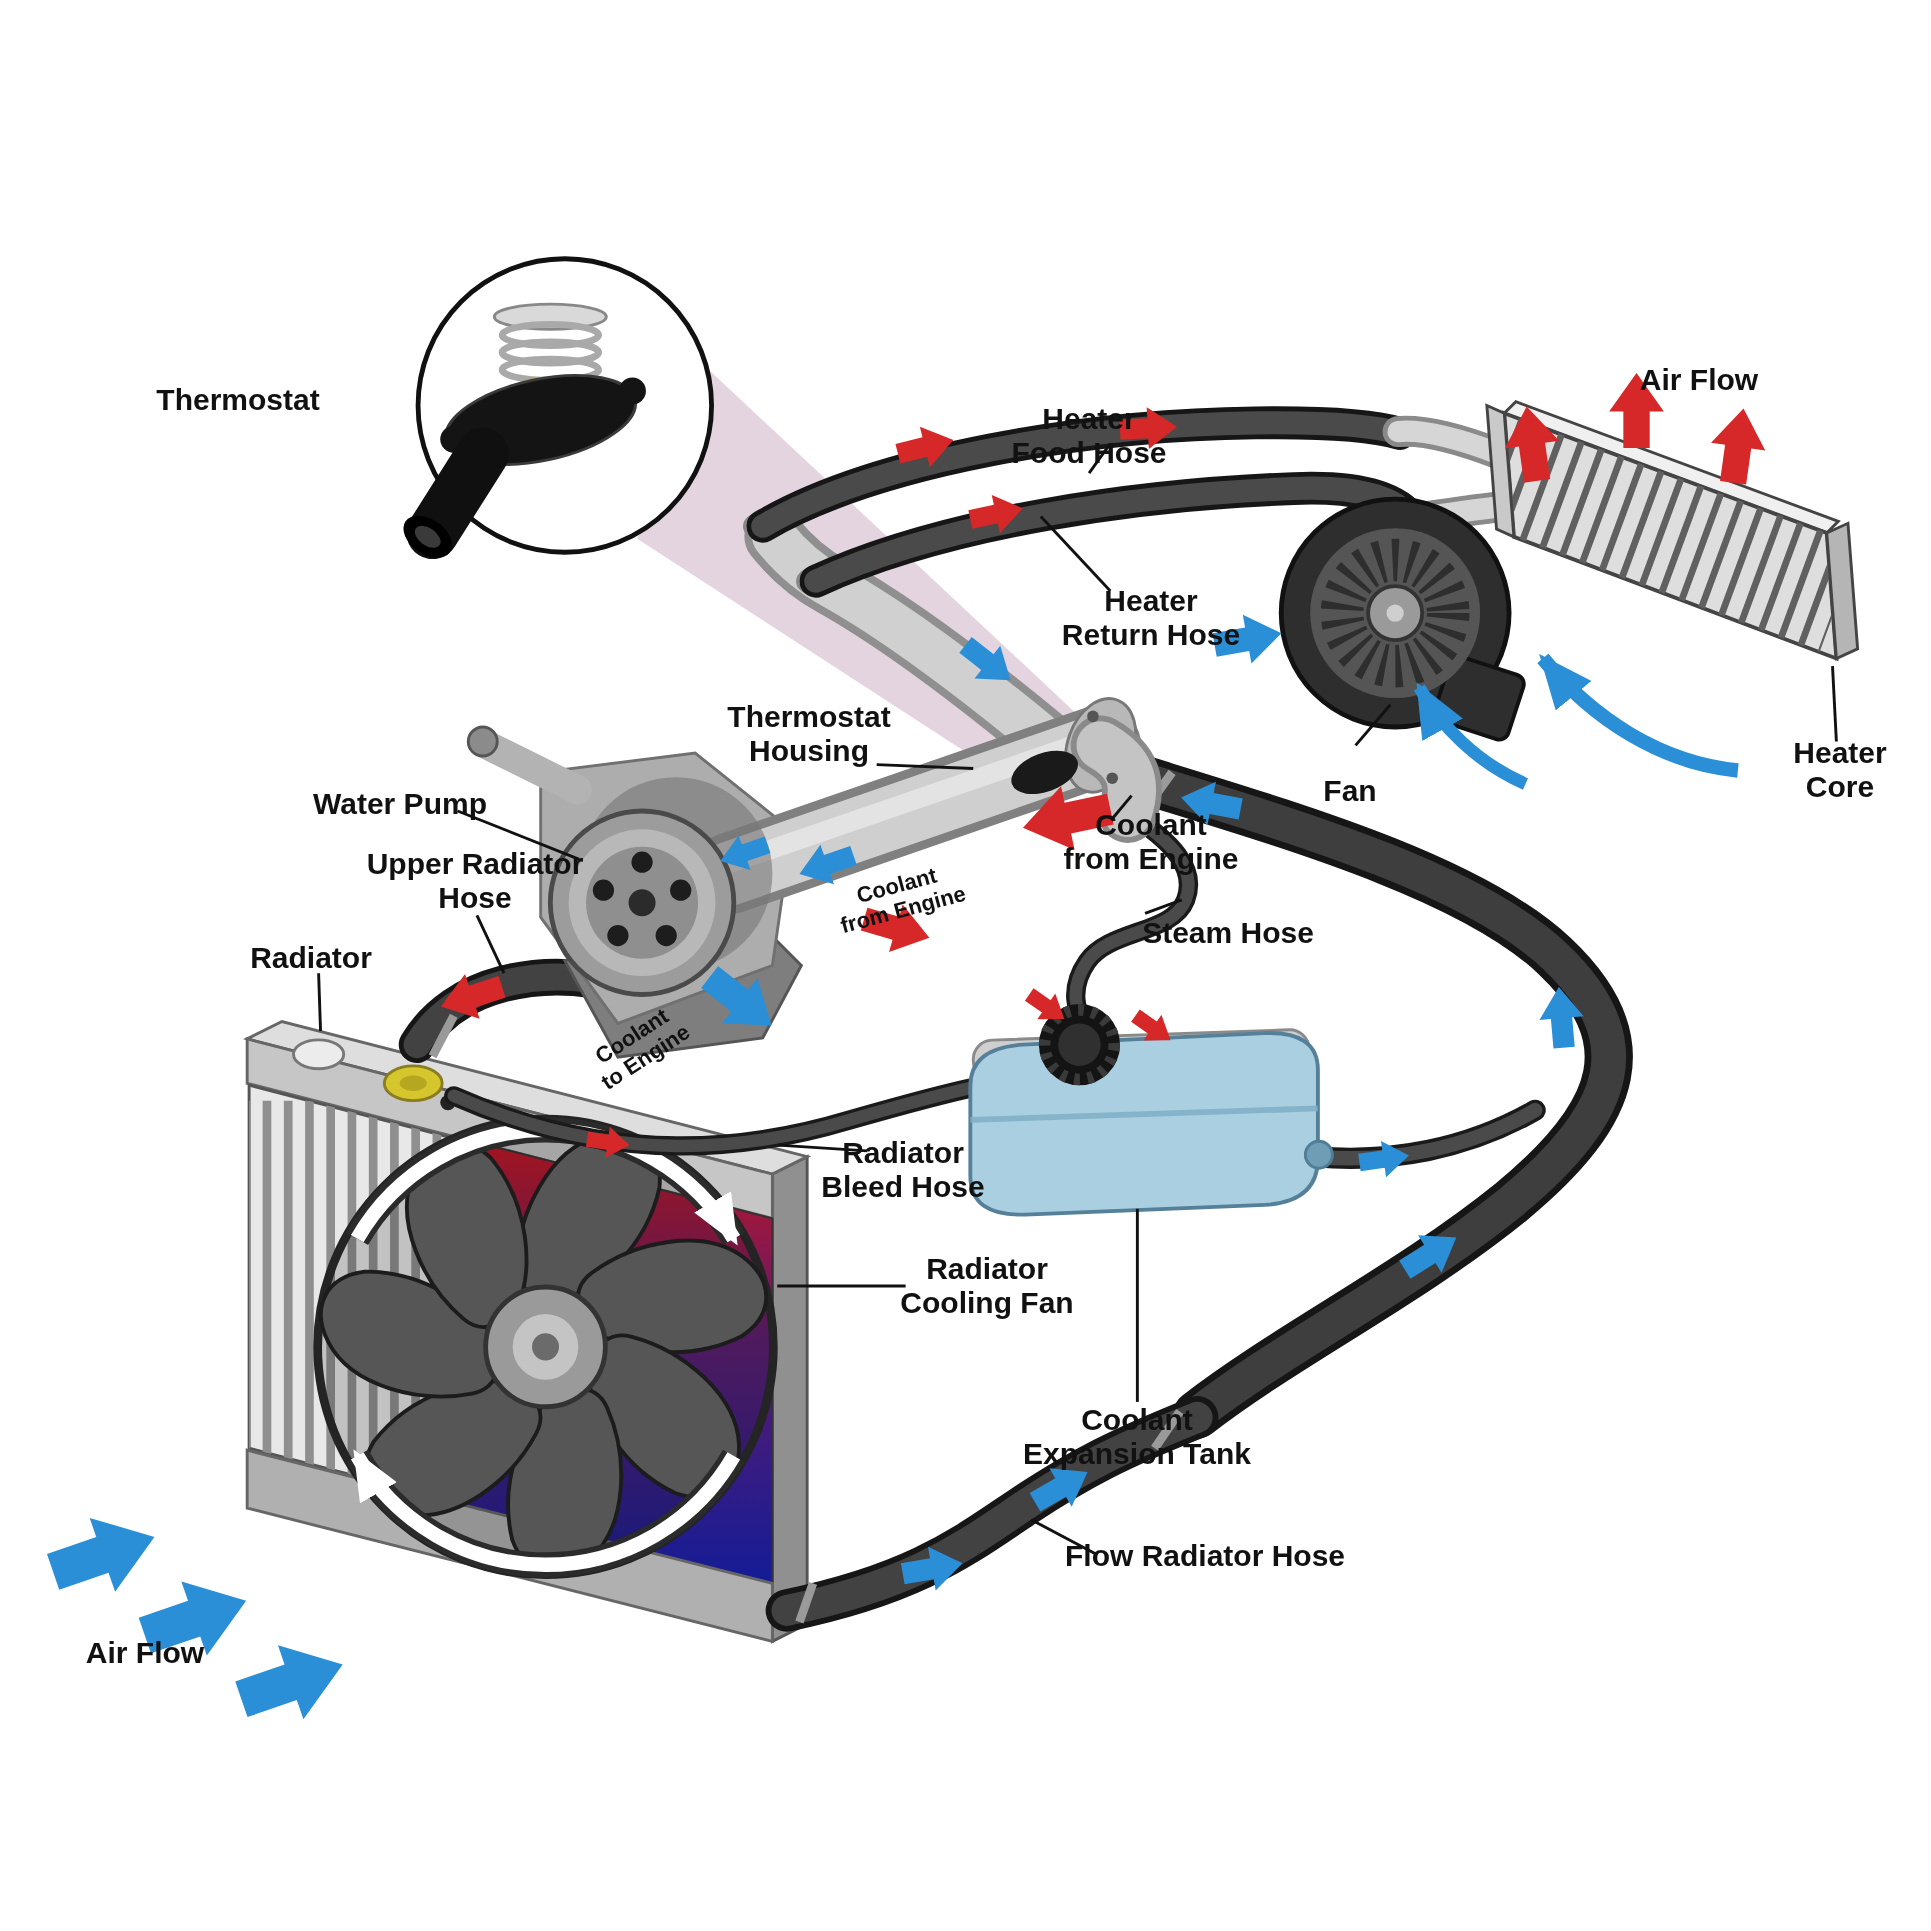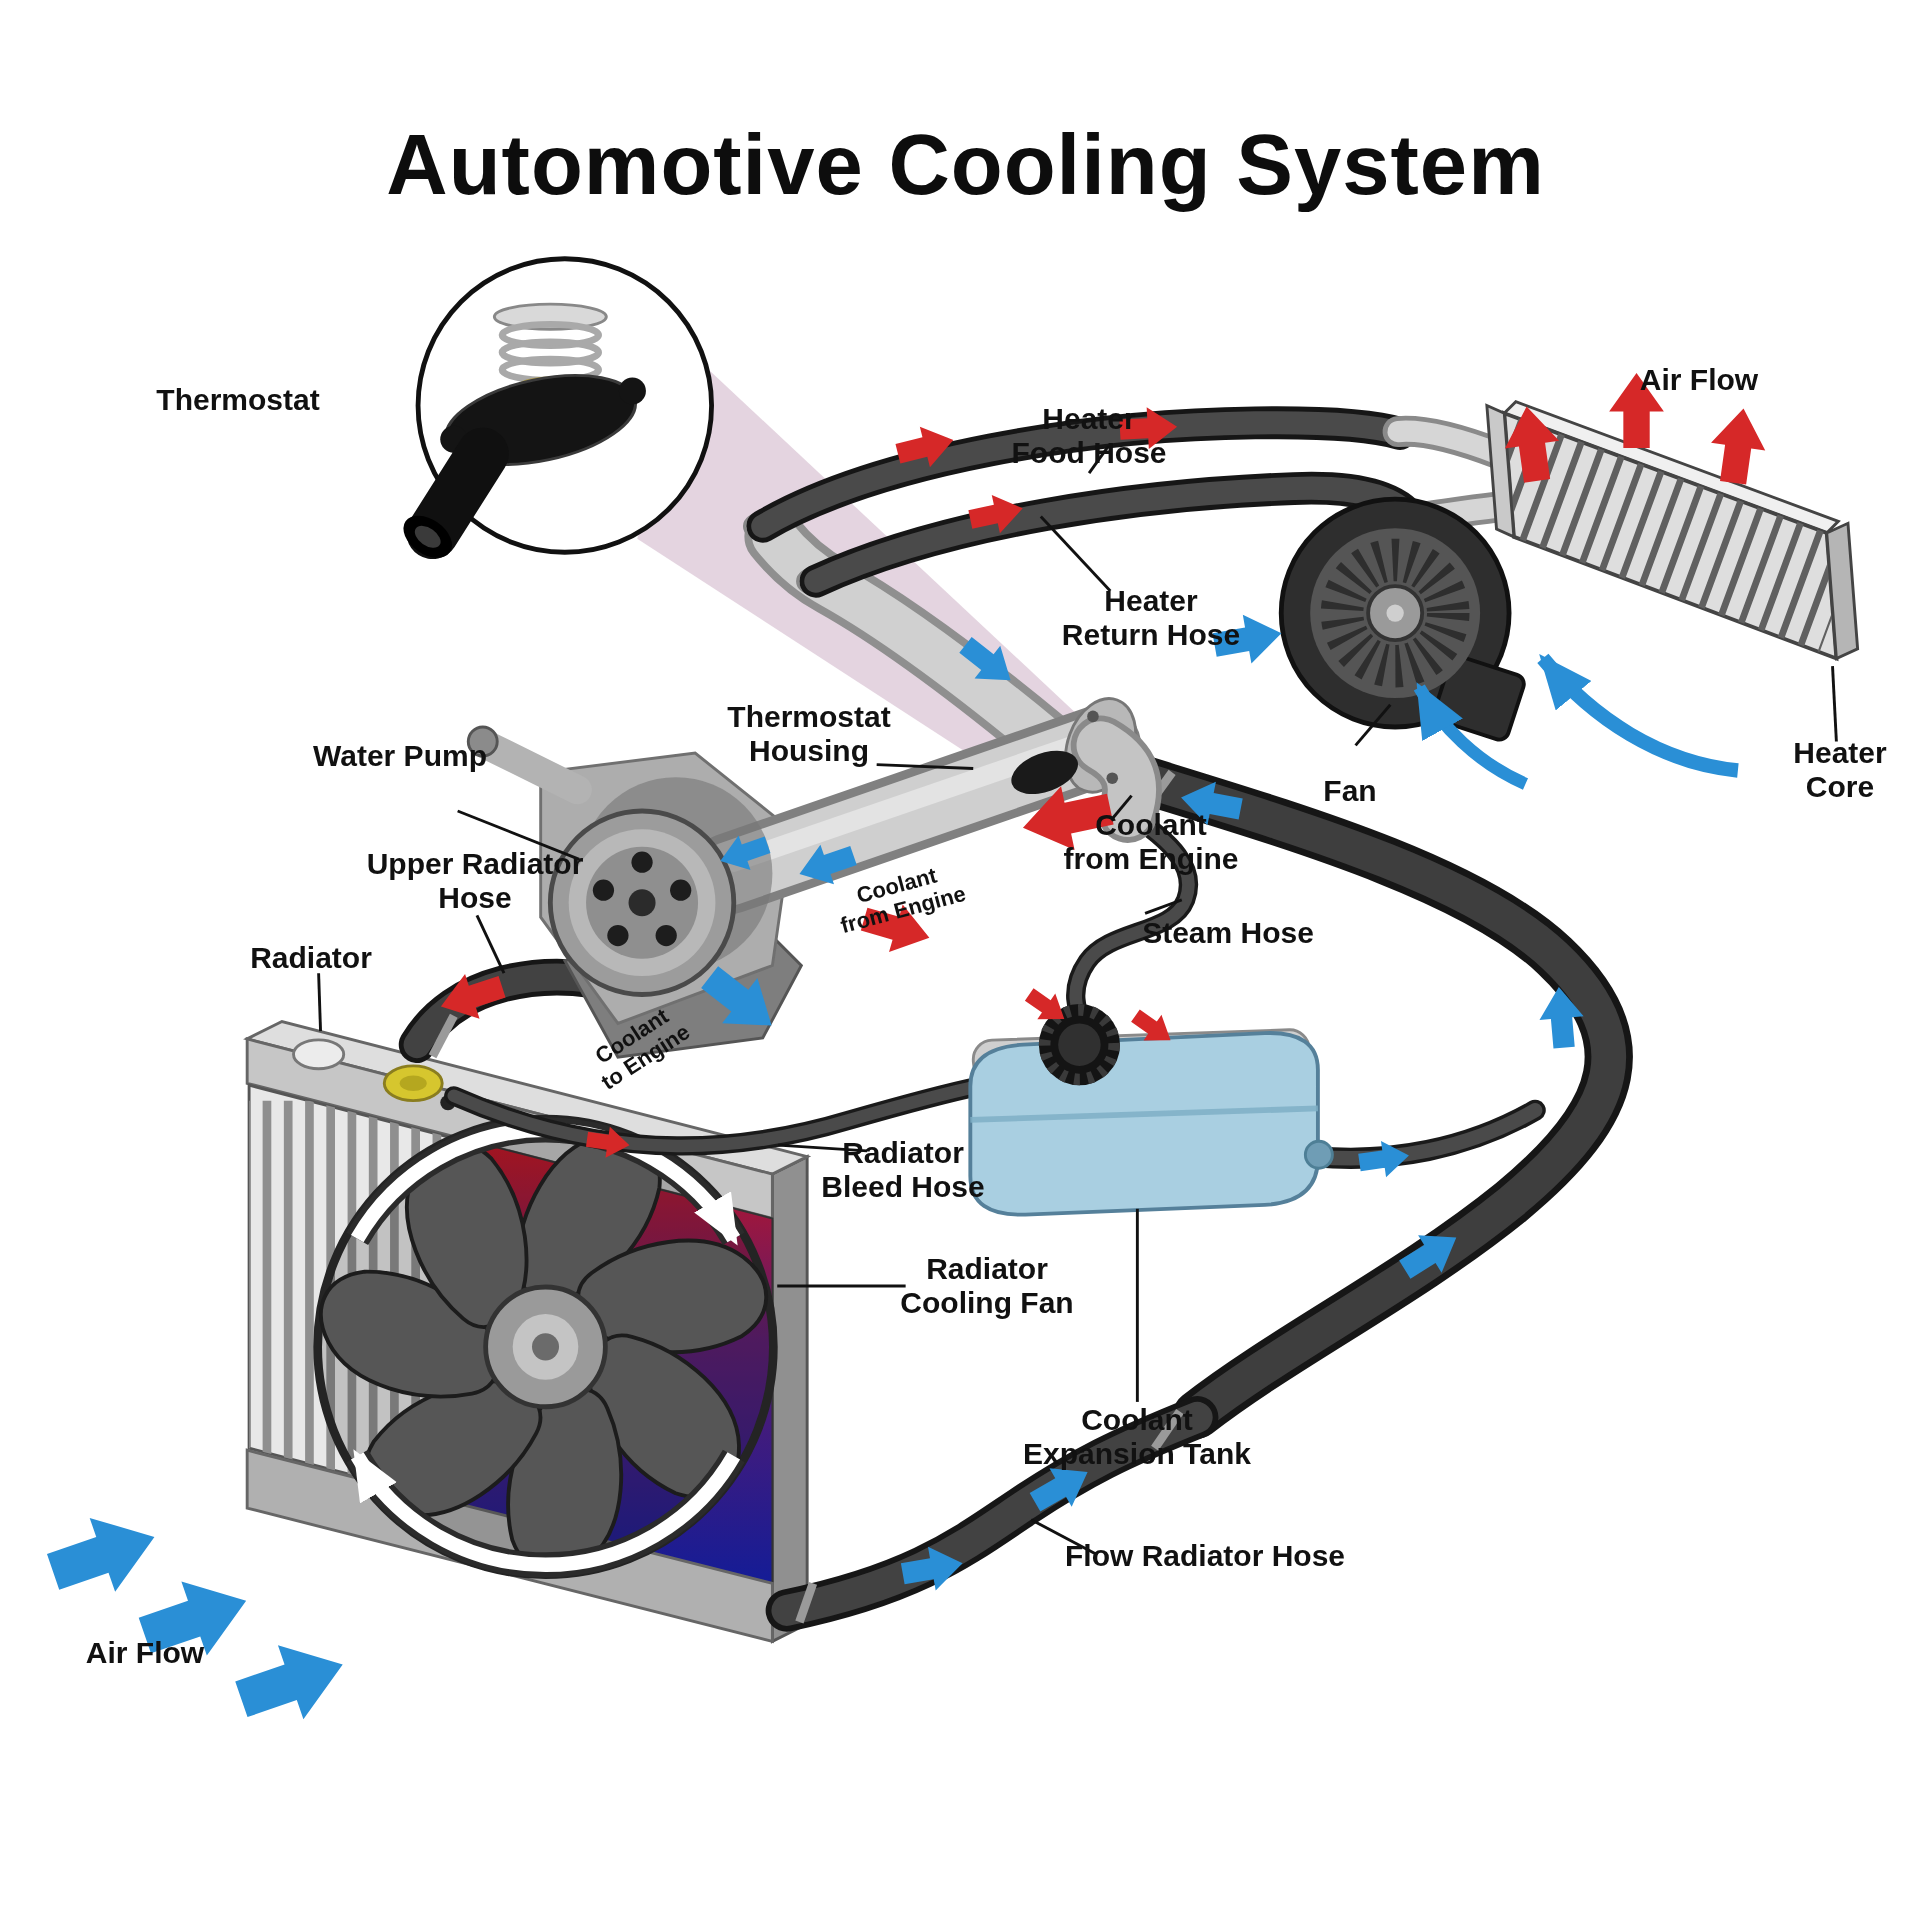--- a/index.html
+++ b/index.html
@@ -268,34 +268,33 @@
     <line x1="330" y1="1008" x2="332" y2="1068"></line>
     <line x1="1186" y1="946" x2="1224" y2="932"></line>
     <line x1="898" y1="1192" x2="806" y2="1186"></line>
     <line x1="938" y1="1332" x2="805" y2="1332"></line>
     <line x1="1178" y1="1452" x2="1178" y2="1252"></line>
     <line x1="1136" y1="1610" x2="1068" y2="1574"></line>
     <line x1="1152" y1="848" x2="1172" y2="824"></line>
   </g>
 </svg>
 
-<h1 class="title">Automotive Cooling System</h1>
 
 <div class="label" style="left:238px;top:400px">Thermostat</div>
 <div class="label" style="left:1089px;top:436px">Heater
 Food Hose</div>
 <div class="label" style="left:1699px;top:380px">Air Flow</div>
 <div class="label" style="left:1151px;top:618px">Heater
 Return Hose</div>
 <div class="label" style="left:809px;top:734px">Thermostat
 Housing</div>
 <div class="label" style="left:1350px;top:791px">Fan</div>
 <div class="label" style="left:1840px;top:770px">Heater
 Core</div>
-<div class="label" style="left:400px;top:756px">Water Pump</div>
+<div class="label" style="left:400px;top:804px">Water Pump</div>
 <div class="label" style="left:1151px;top:842px">Coolant
 from Engine</div>
 <div class="label" style="left:475px;top:881px">Upper Radiator
 Hose</div>
 <div class="label small rot15" style="left:900px;top:898px">Coolant
 from Engine</div>
 <div class="label" style="left:1228px;top:933px">Steam Hose</div>
 <div class="label" style="left:311px;top:958px">Radiator</div>
 <div class="label small rot33" style="left:639px;top:1047px">Coolant
 to Engine</div>

